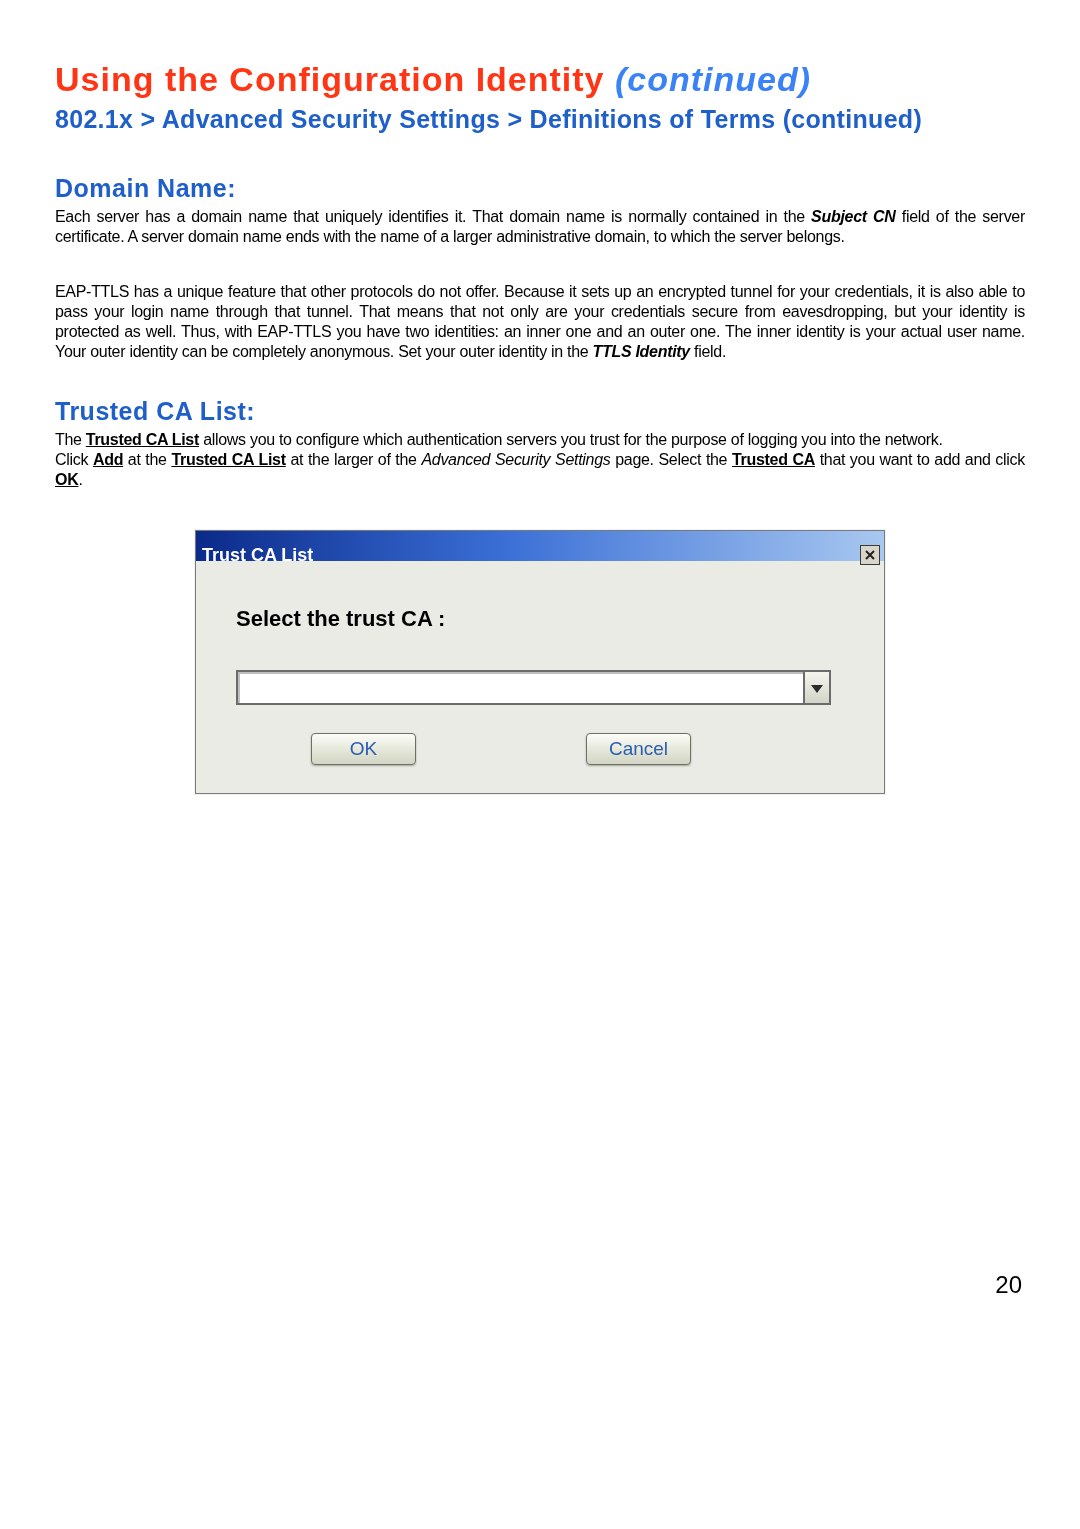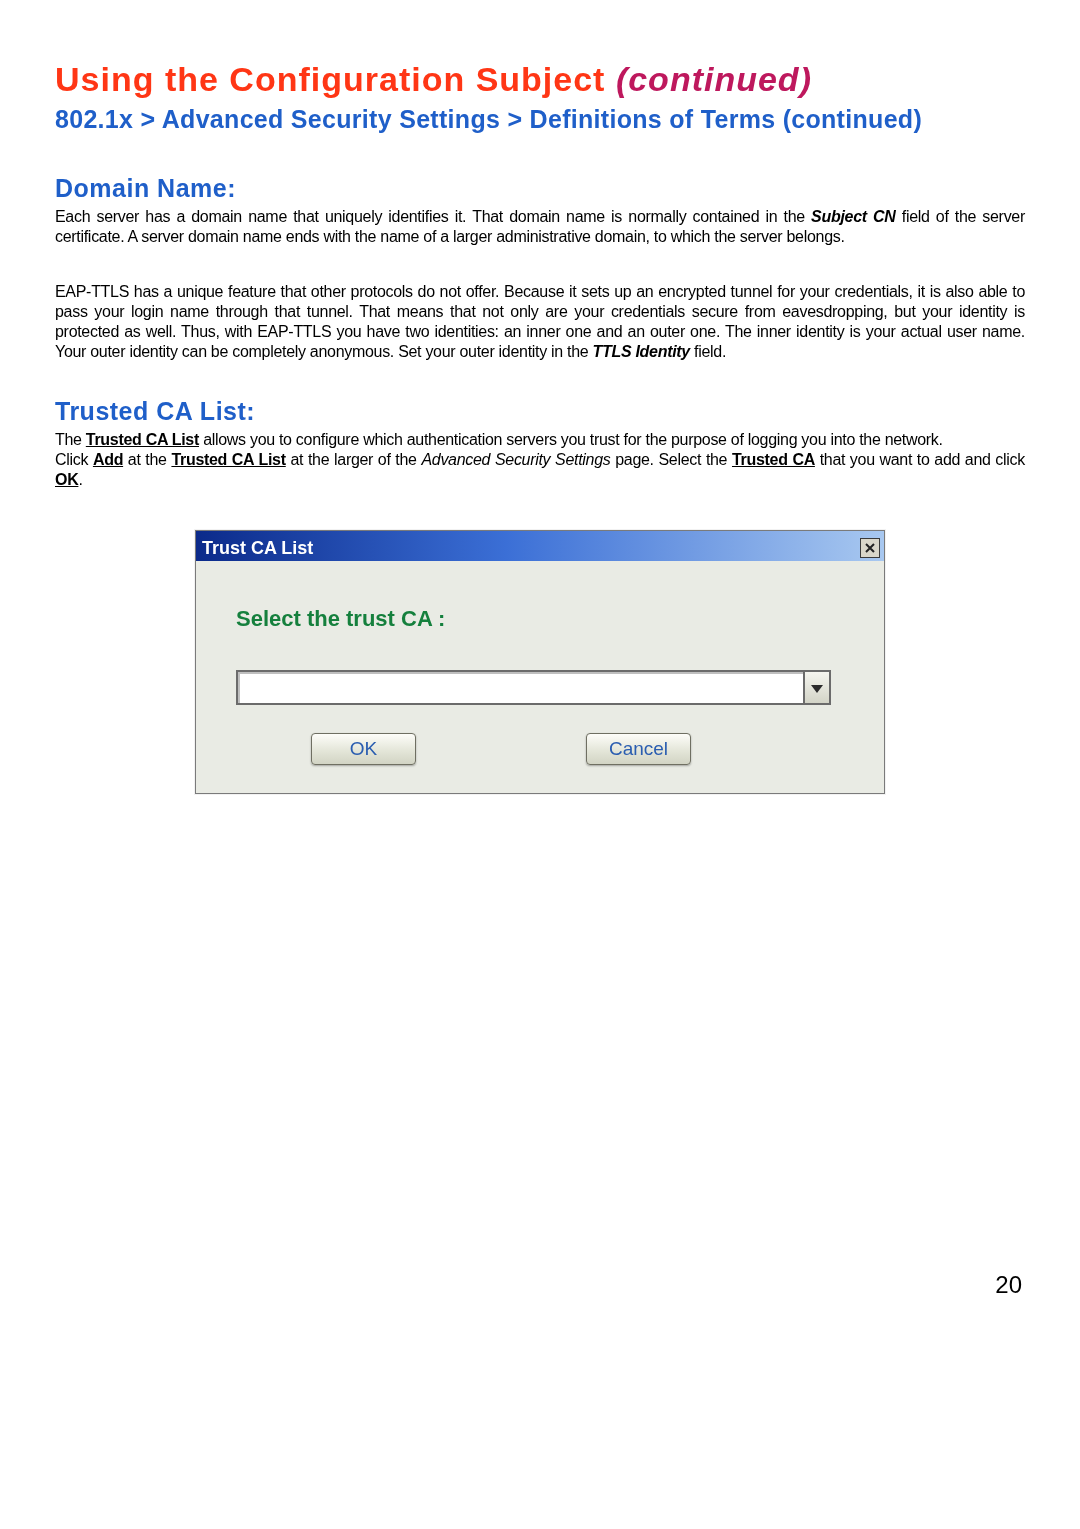--- a/index.html
+++ b/index.html
@@ -15,21 +15,21 @@
     position: relative;
     height: 100%;
   }
   .title {
     font-size: 34px;
     font-weight: bold;
     letter-spacing: 1px;
     margin-bottom: 6px;
   }
   .title-red { color: #ff3615; }
-  .title-continued { color: #be185d; font-style: italic; }
+  .title-continued { color: #3b82f6; font-style: italic; }
   .breadcrumb {
     font-size: 25px;
     font-weight: bold;
     color: #1f5fc9;
     margin-bottom: 40px;
     letter-spacing: 0.3px;
   }
   .section-heading {
     font-size: 25px;
     font-weight: bold;
@@ -54,24 +54,24 @@
     margin: 40px auto 0 auto;
     width: 690px;
   }
   .dialog {
     border: 1px solid #7a7a7a;
     background: #e9ebe4;
     box-shadow: 0 0 0 1px rgba(0,0,0,0.05);
   }
   .dialog-titlebar {
     display: flex;
-    align-items: center;
+    align-items: flex-start;
     justify-content: space-between;
     height: 30px;
-    padding: 4px 4px 0 6px;
+    padding: 14px 4px 0 6px;
     background: linear-gradient(to right, #0b2a8a 0%, #3b6fd6 45%, #a8c8f0 100%);
     gap: 22px;
   }
   .dialog-title {
     color: #ffffff;
     font-weight: bold;
     font-size: 18px;
   }
   .dialog-close {
     width: 20px;
@@ -83,21 +83,21 @@
     justify-content: center;
     font-size: 14px;
     font-weight: bold;
     color: #2a2a2a;
     line-height: 1;
   }
   .dialog-body {
     padding: 45px 30px 28px 40px;
   }
   .dialog-label {
-    color: #15803d;
+    color: #000000;
     font-weight: bold;
     font-size: 22px;
     margin-bottom: 38px;
   }
   .dialog-combo {
     display: flex;
     width: 595px;
     height: 35px;
     margin-bottom: 28px;
   }
@@ -143,21 +143,21 @@
     font-size: 24px;
     color: #000;
   }
 </style>
 </head>
 <body>
 
 <div class="page">
 
   <h1 class="title">
-    <span class="title-red">Using the Configuration Subject </span><span class="title-continued">(continued)</span>
+    <span class="title-red">Using the Configuration Identity </span><span class="title-continued">(continued)</span>
   </h1>
 
   <div class="breadcrumb">802.1x &gt; Advanced Security Settings &gt; Definitions of Terms (continued)</div>
 
   <div class="section-heading">Domain Name:</div>
   <p class="body-text">
     <span>Each server has a domain name that uniquely identifies it. That domain name is normally contained in the </span><span class="bi">Subject CN</span><span> field of the server certificate. A server domain name ends with the name of a larger administrative domain, to which the server belongs.</span>
   </p>
 
   <p class="body-text">

